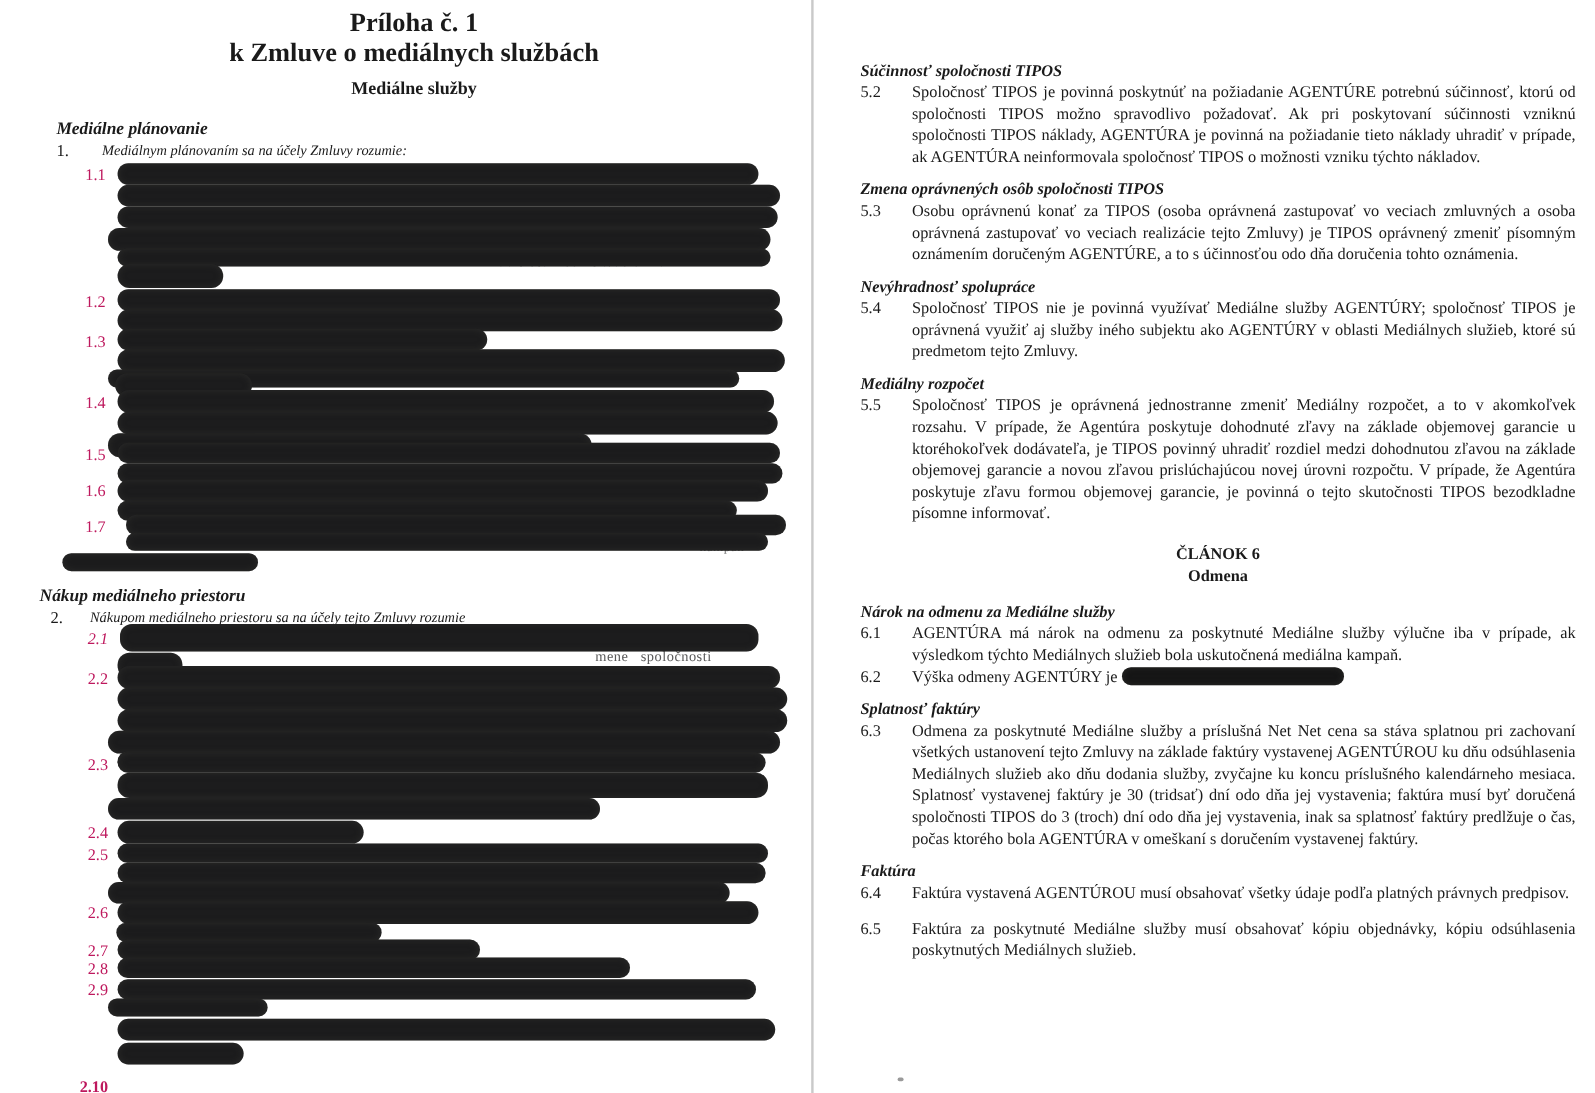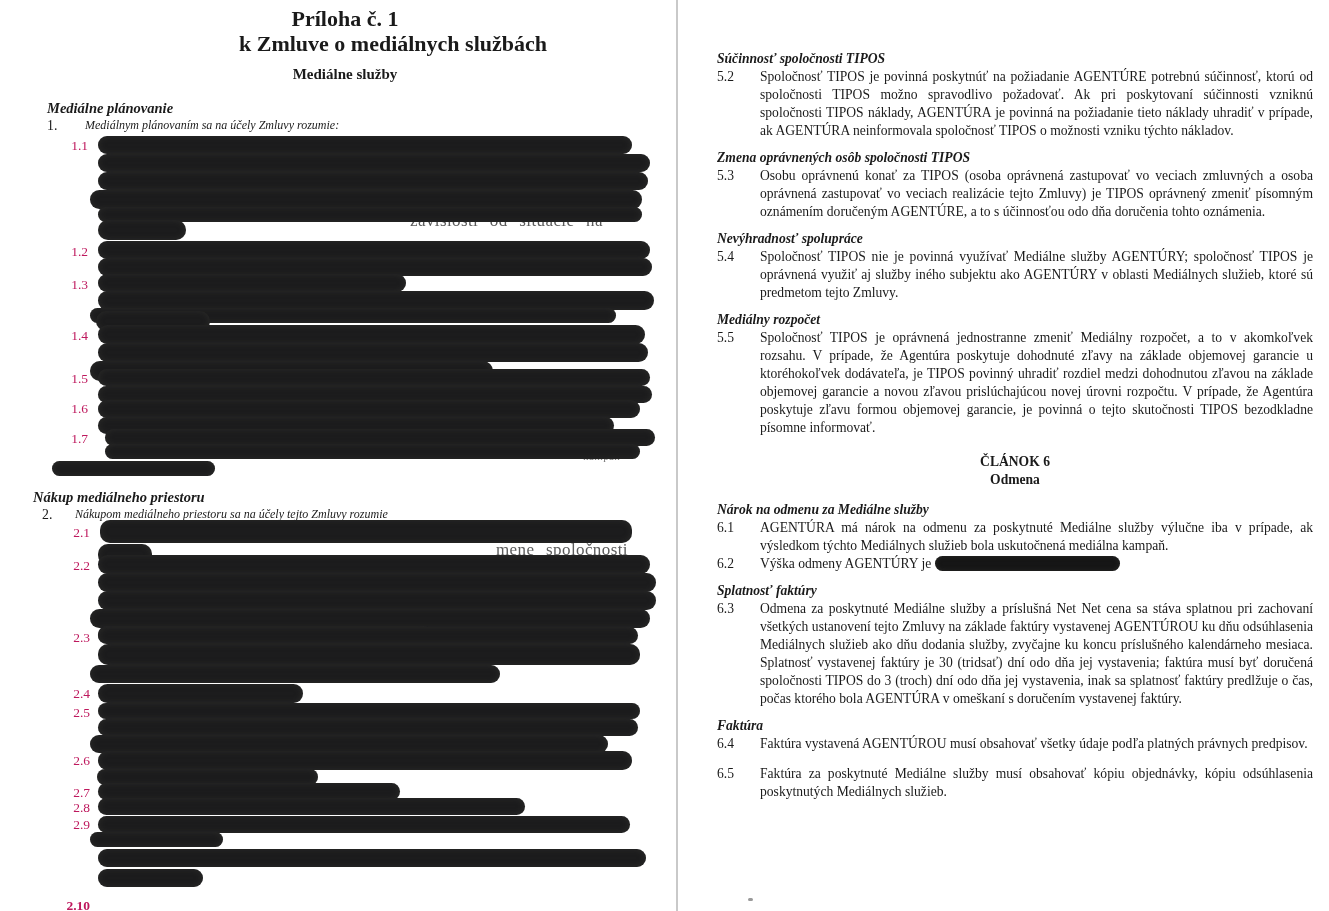--- a/index.html
+++ b/index.html
@@ -5,35 +5,35 @@
   html,body{margin:0;padding:0;}
   body{
     width:1329px;height:911px;position:relative;overflow:hidden;
     background:#ffffff;color:#1a1a1a;
     font-family:"Liberation Serif","DejaVu Serif",serif;
   }
   
   #left-page{position:absolute;left:0;top:0;width:676px;height:911px;}
   .lp-center{position:absolute;left:0;width:690px;text-align:center;font-weight:bold;white-space:nowrap;}
   .t1{top:6px;font-size:22px;}
-  .t2{top:31px;font-size:22px;padding-left:48px;}
+  .t2{top:31px;font-size:22px;}
   .sub{top:66px;font-size:15px;}
   .lp-h{position:absolute;font-weight:bold;font-style:italic;font-size:14.5px;white-space:nowrap;}
   .s1h{left:47px;top:100px;}
   .s2h{left:33px;top:489px;}
   .lp-num{position:absolute;font-size:13.8px;}
   .s1n{left:47px;top:118px;}
   .s2n{left:42px;top:507px;}
   .lp-intro{position:absolute;font-size:12px;white-space:nowrap;font-style:italic;}
   .s1t{left:85px;top:118px;}
   .s2t{left:75px;top:507px;}
   .redact-label{position:absolute;width:40px;text-align:right;font-size:13.5px;color:#be185d;}
   .bar{position:absolute;background:#1c1c1d;border-radius:10px;z-index:2;
        box-shadow:inset 0 0 6px rgba(60,60,55,.5);}
-  .frag{position:absolute;color:#5a5a5a;font-size:17px;white-space:nowrap;
+  .frag{position:absolute;color:#5a5a5a;font-size:12px;white-space:nowrap;
         word-spacing:7px;letter-spacing:.4px;z-index:1;}
   .frag.small{font-size:11px;color:#777;word-spacing:2px;}
   .divider{position:absolute;left:676px;top:0;width:2px;height:911px;background:#c9c9c9;}
   
   #right-page{position:absolute;left:700px;top:0;width:629px;height:911px;
               padding:50px 16px 0 17px;box-sizing:border-box;
               font-size:13.6px;line-height:18px;}
   .rp-h{font-weight:bold;font-style:italic;margin-top:9px;white-space:nowrap;}
   .rp-h:first-child{margin-top:0;}
   .clause{display:flex;}
@@ -86,21 +86,21 @@
       <div class="bar" style="left: 98px; top: 369px; width: 552px; height: 17px;"></div>
       <div class="bar" style="left: 98px; top: 386px; width: 554px; height: 17px;"></div>
       <div class="redact-label" style="left: 48px; top: 401px;">1.6</div>
       <div class="bar" style="left: 98px; top: 400px; width: 542px; height: 18px;"></div>
       <div class="bar" style="left: 98px; top: 417px; width: 516px; height: 17px;"></div>
       <div class="redact-label" style="left: 48px; top: 431px;">1.7</div>
       <span class="frag small" style="left: 583px; top: 450px;">kampaň</span>
       <div class="bar" style="left: 105px; top: 429px; width: 550px; height: 17px;"></div>
       <div class="bar" style="left: 105px; top: 444px; width: 535px; height: 15px;"></div>
       <div class="bar" style="left: 52px; top: 461px; width: 163px; height: 15px;"></div>
-      <div class="redact-label" style="left: 50px; top: 525px;">2.1</div>
+      <div class="redact-label" style="left: 50px; top: 525px; font-style: italic;">2.1</div>
       <span class="frag" style="left: 496px; top: 540px;">mene spoločnosti</span>
       <div class="bar" style="left: 100px; top: 520px; width: 532px; height: 23px;"></div>
       <div class="bar" style="left: 98px; top: 544px; width: 54px; height: 21px;"></div>
       <div class="redact-label" style="left: 50px; top: 558px;">2.2</div>
       <div class="bar" style="left: 98px; top: 555px; width: 552px; height: 19px;"></div>
       <div class="bar" style="left: 98px; top: 573px; width: 558px; height: 19px;"></div>
       <div class="bar" style="left: 98px; top: 591px; width: 558px; height: 19px;"></div>
       <div class="bar" style="left: 90px; top: 609px; width: 560px; height: 19px;"></div>
       <div class="bar" style="left: 98px; top: 626px; width: 334px; height: 17px;"></div>
       <div class="redact-label" style="left: 50px; top: 630px;">2.3</div>

